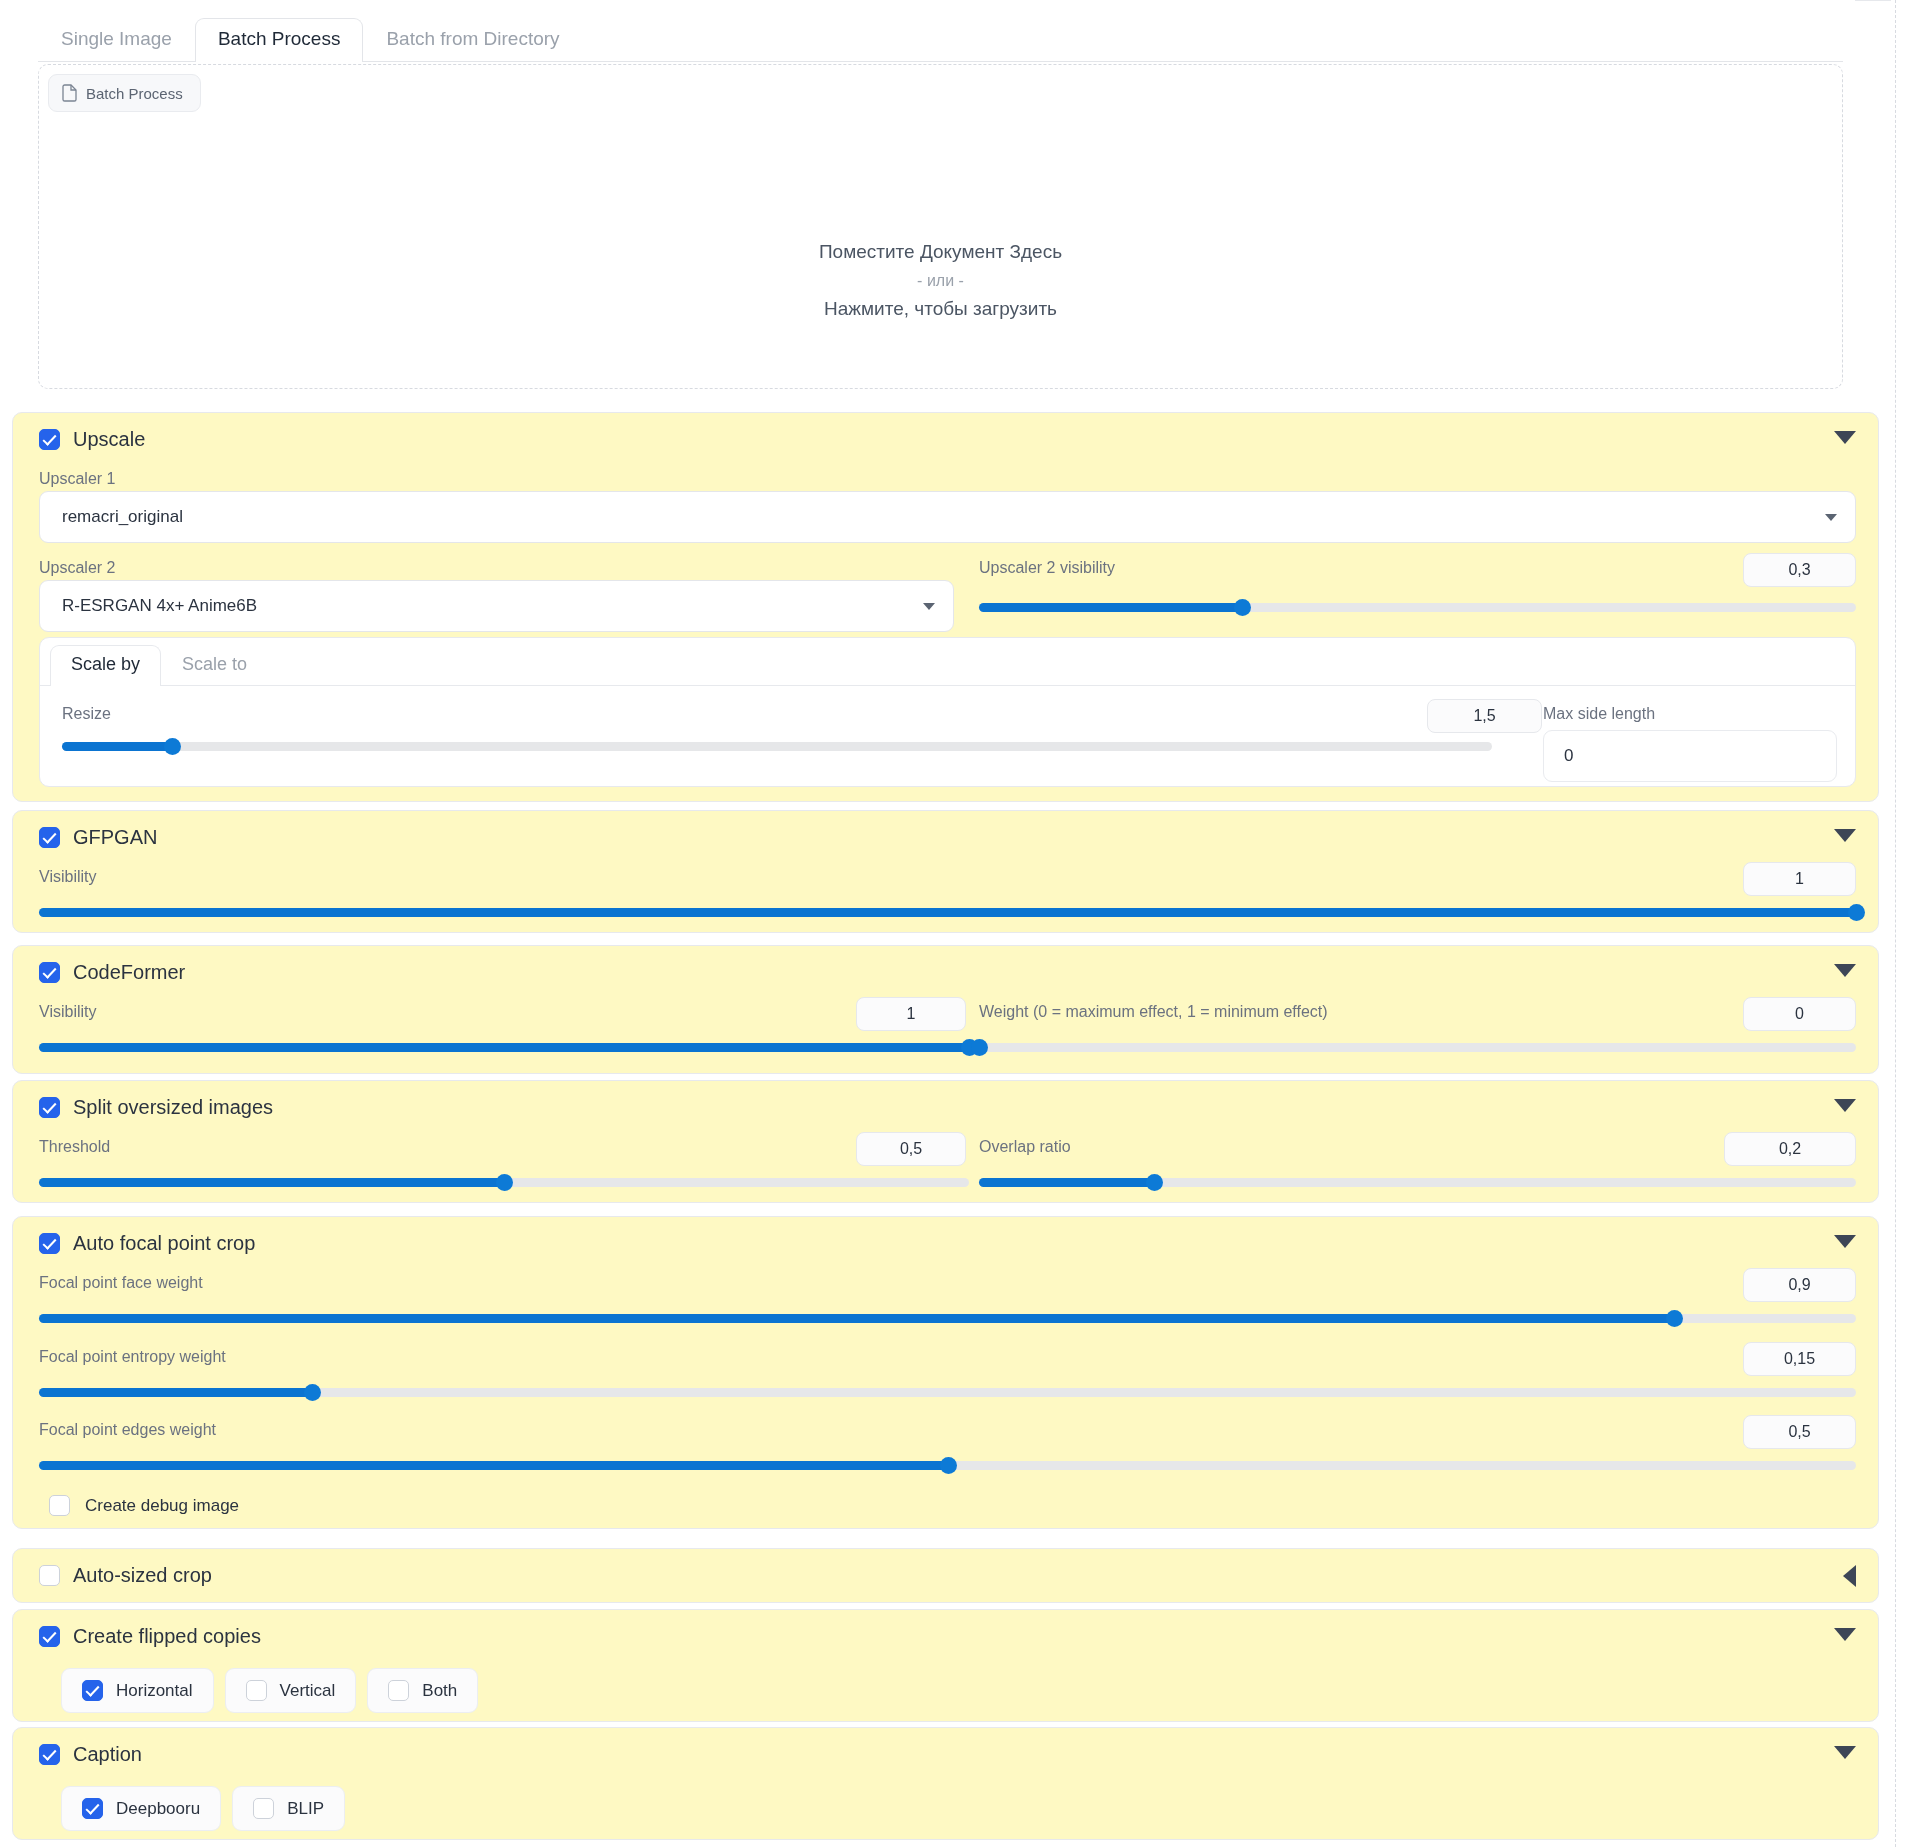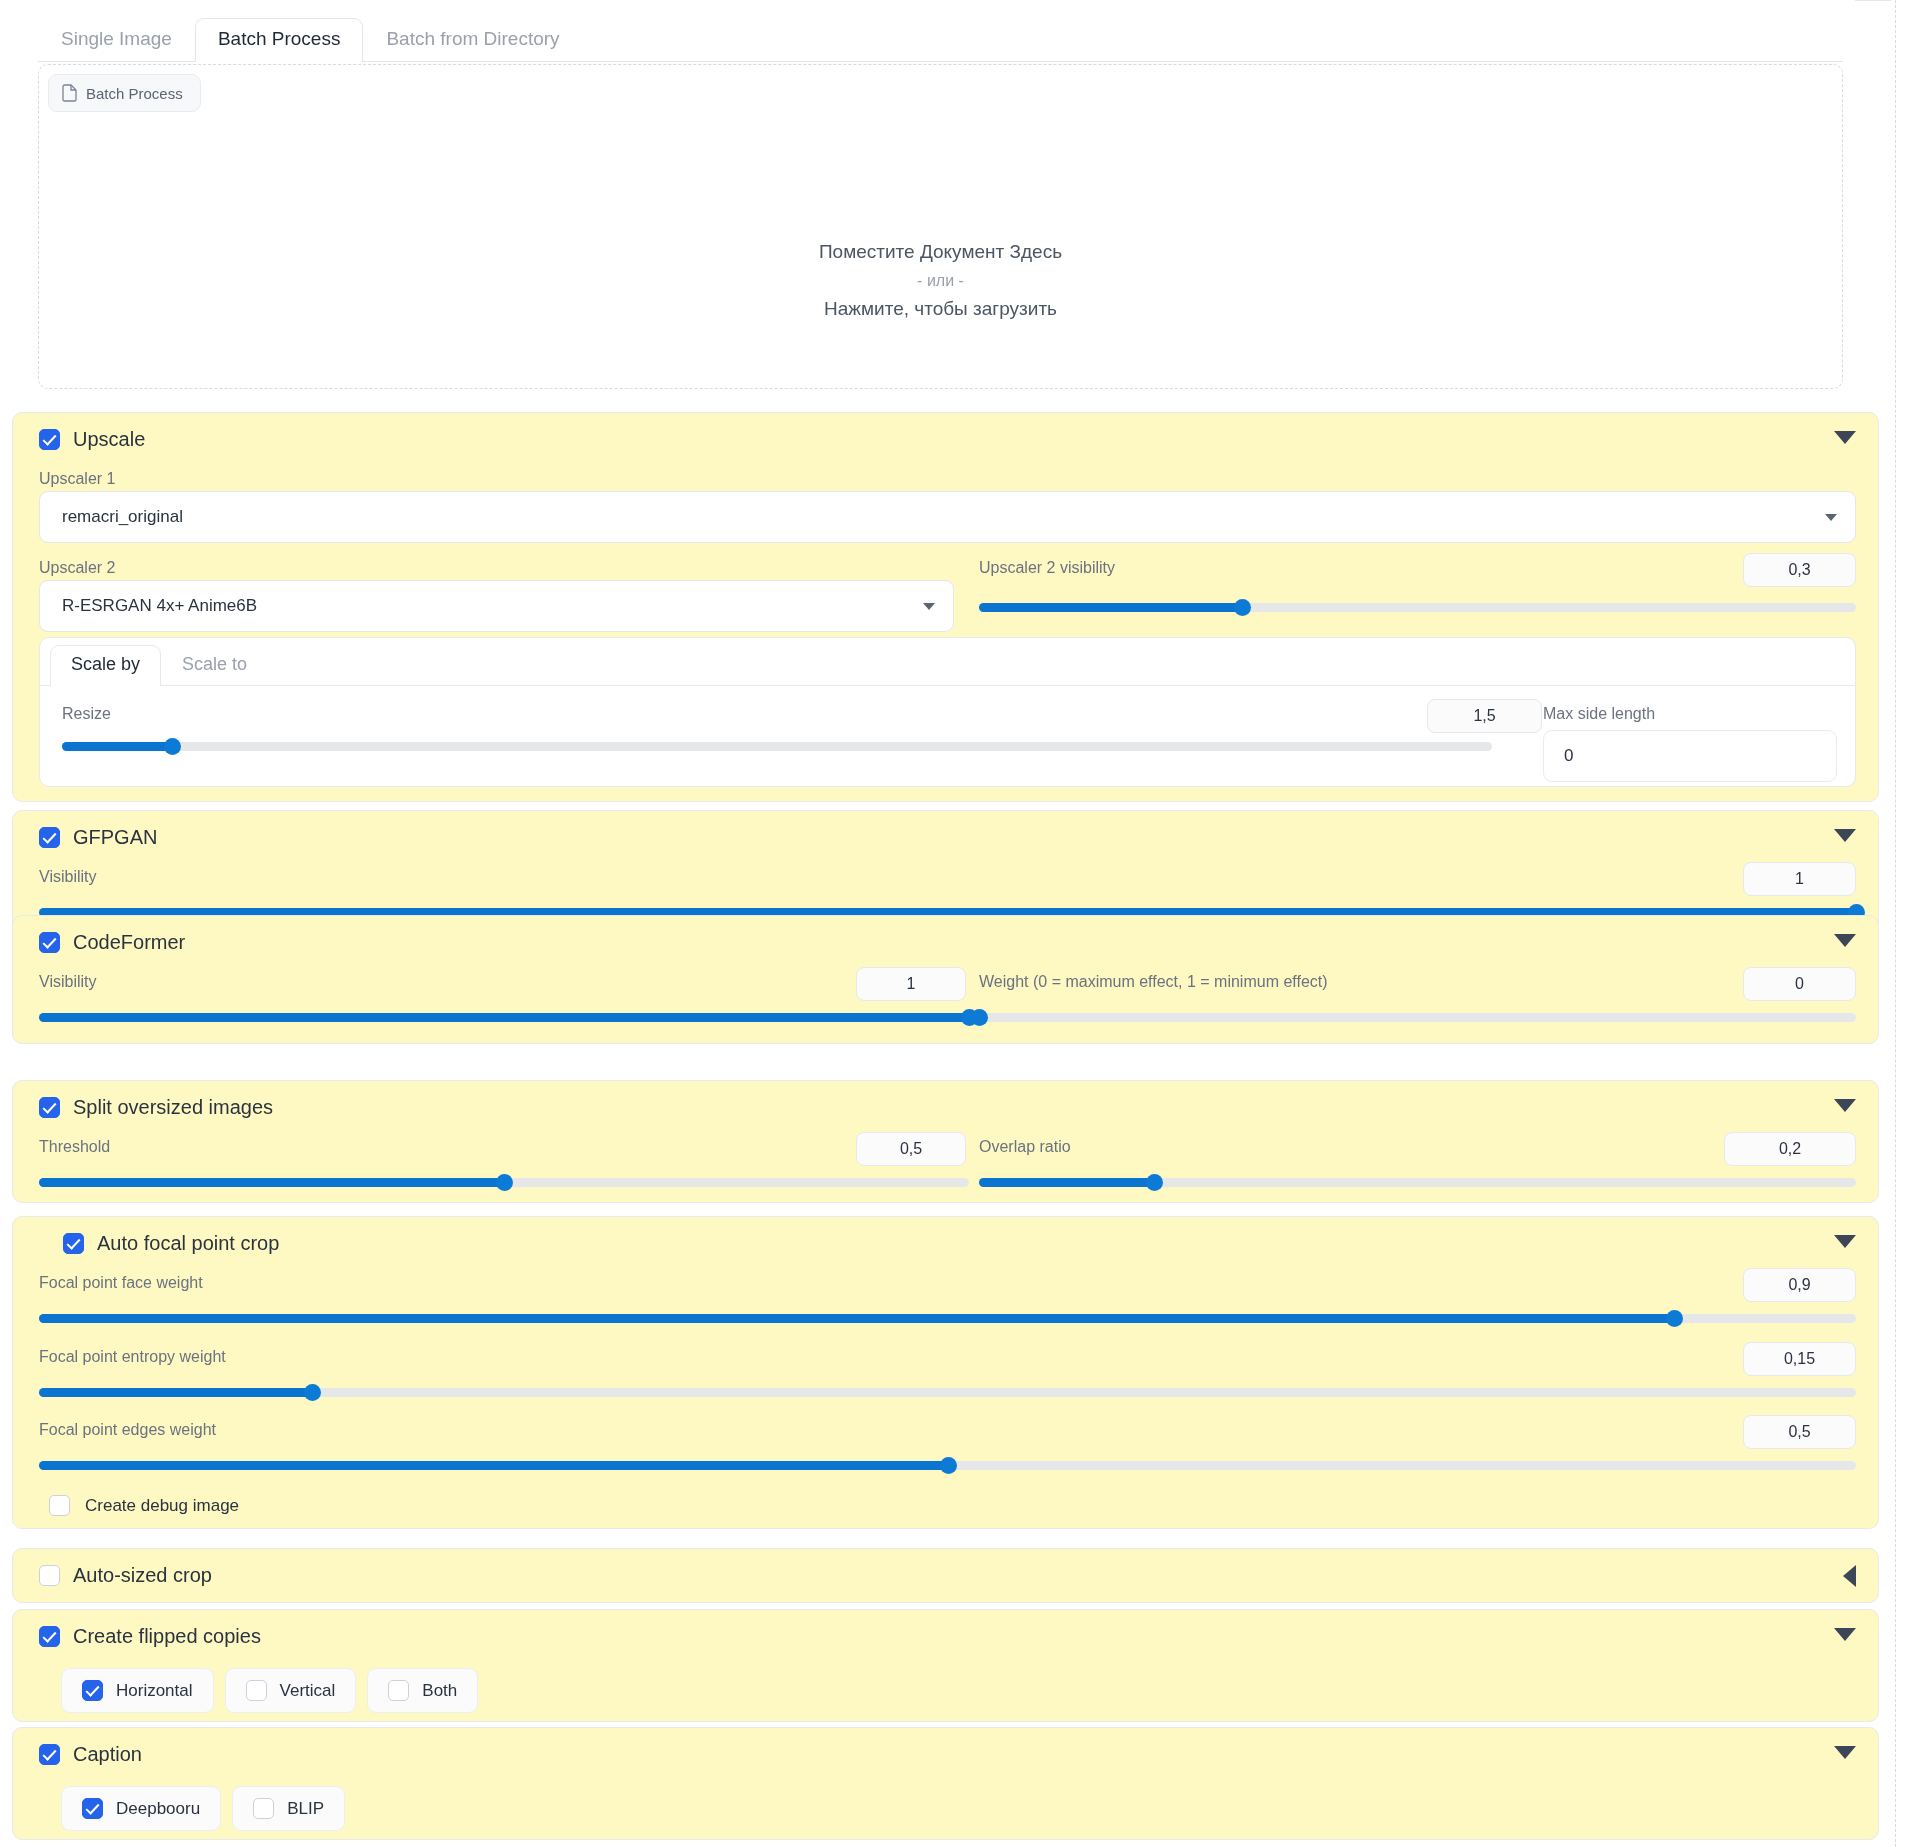--- a/index.html
+++ b/index.html
@@ -280,21 +280,21 @@
     <div class="arrow down"></div>
     <div class="lbl" style="position:absolute;left:26px;top:56px;">Visibility</div>
     <div class="numbox" style="position:absolute;right:22px;top:51px;width:113px;">1</div>
     <div class="slider" style="position:absolute;left:26px;right:22px;top:93px;">
       <div class="track"></div>
       <div class="fill" style="width:100%"></div>
       <div class="thumb" style="left:100%"></div>
     </div>
   </div>
 
-  <div class="card" style="top:915px; height:129px;">
+  <div class="card" style="top:945px; height:129px;">
     <div class="hdr">
       <span class="cb on"></span>
       <span class="title">CodeFormer</span>
     </div>
     <div class="arrow down"></div>
 
     <div class="lbl" style="position:absolute;left:26px;top:56px;">Visibility</div>
     <div class="numbox" style="position:absolute;left:843px;top:51px;width:110px;">1</div>
     <div class="slider" style="position:absolute;left:26px;width:930px;top:93px;">
       <div class="track"></div>
@@ -328,21 +328,21 @@
 
     <div class="lbl" style="position:absolute;left:966px;top:56px;">Overlap ratio</div>
     <div class="numbox" style="position:absolute;right:22px;top:51px;width:132px;">0,2</div>
     <div class="slider" style="position:absolute;left:966px;right:22px;top:93px;">
       <div class="track"></div>
       <div class="fill" style="width:20%"></div>
       <div class="thumb" style="left:20%"></div>
     </div>
   </div>
 
-  <div class="card" style="top:1216px; height:313px;padding-left:24px;">
+  <div class="card" style="top:1216px; height:313px;">
     <div class="hdr">
       <span class="cb on"></span>
       <span class="title">Auto focal point crop</span>
     </div>
     <div class="arrow down"></div>
 
     <div class="lbl" style="position:absolute;left:26px;top:56px;">Focal point face weight</div>
     <div class="numbox" style="position:absolute;right:22px;top:51px;width:113px;">0,9</div>
     <div class="slider" style="position:absolute;left:26px;right:22px;top:93px;">
       <div class="track"></div>

